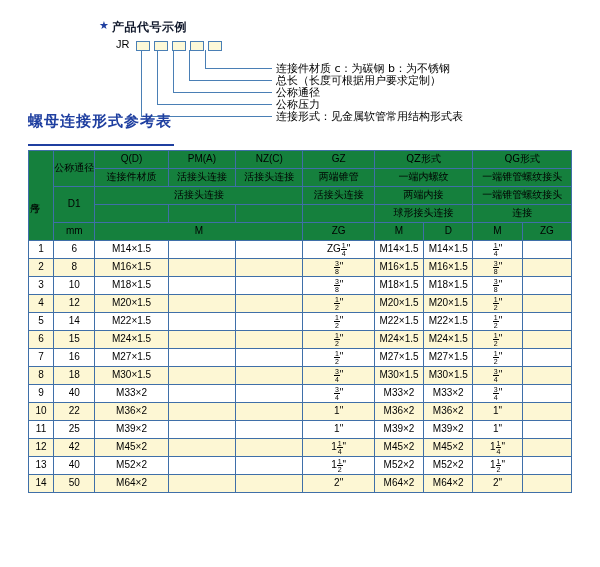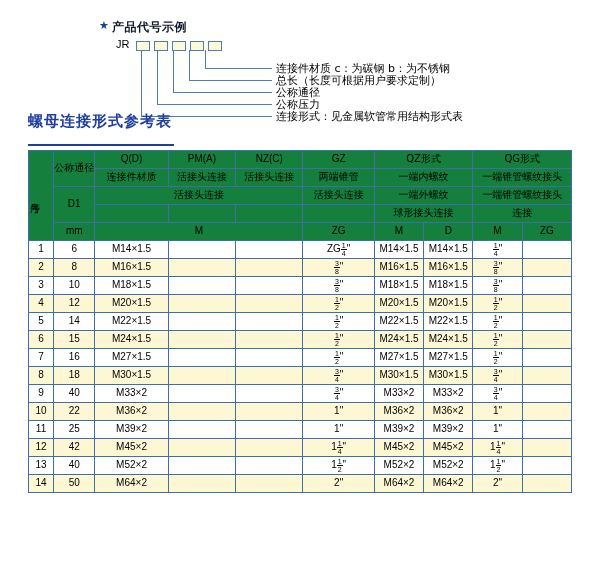--- a/index.html
+++ b/index.html
@@ -168,21 +168,21 @@
       <td class="hdr cjk" colspan="2">一端内螺纹</td>
       <td class="hdr cjk" colspan="2">一端锥管螺纹接头</td>
     </tr>
 
     <tr>
       <td class="hdr" rowspan="2">
         <span>D1</span>
       </td>
       <td class="hdr cjk" colspan="3">活接头连接</td>
       <td class="hdr cjk">活接头连接</td>
-      <td class="hdr cjk" colspan="2">一端外螺纹</td>
+      <td class="hdr cjk" colspan="2">两端内接</td>
       <td class="hdr cjk" colspan="2">一端锥管螺纹接头</td>
     </tr>
 
     <tr>
       <td class="hdr"></td>
       <td class="hdr"></td>
       <td class="hdr"></td>
       <td class="hdr"></td>
       <td class="hdr cjk" colspan="2">球形接头连接</td>
       <td class="hdr cjk" colspan="2">连接</td>

